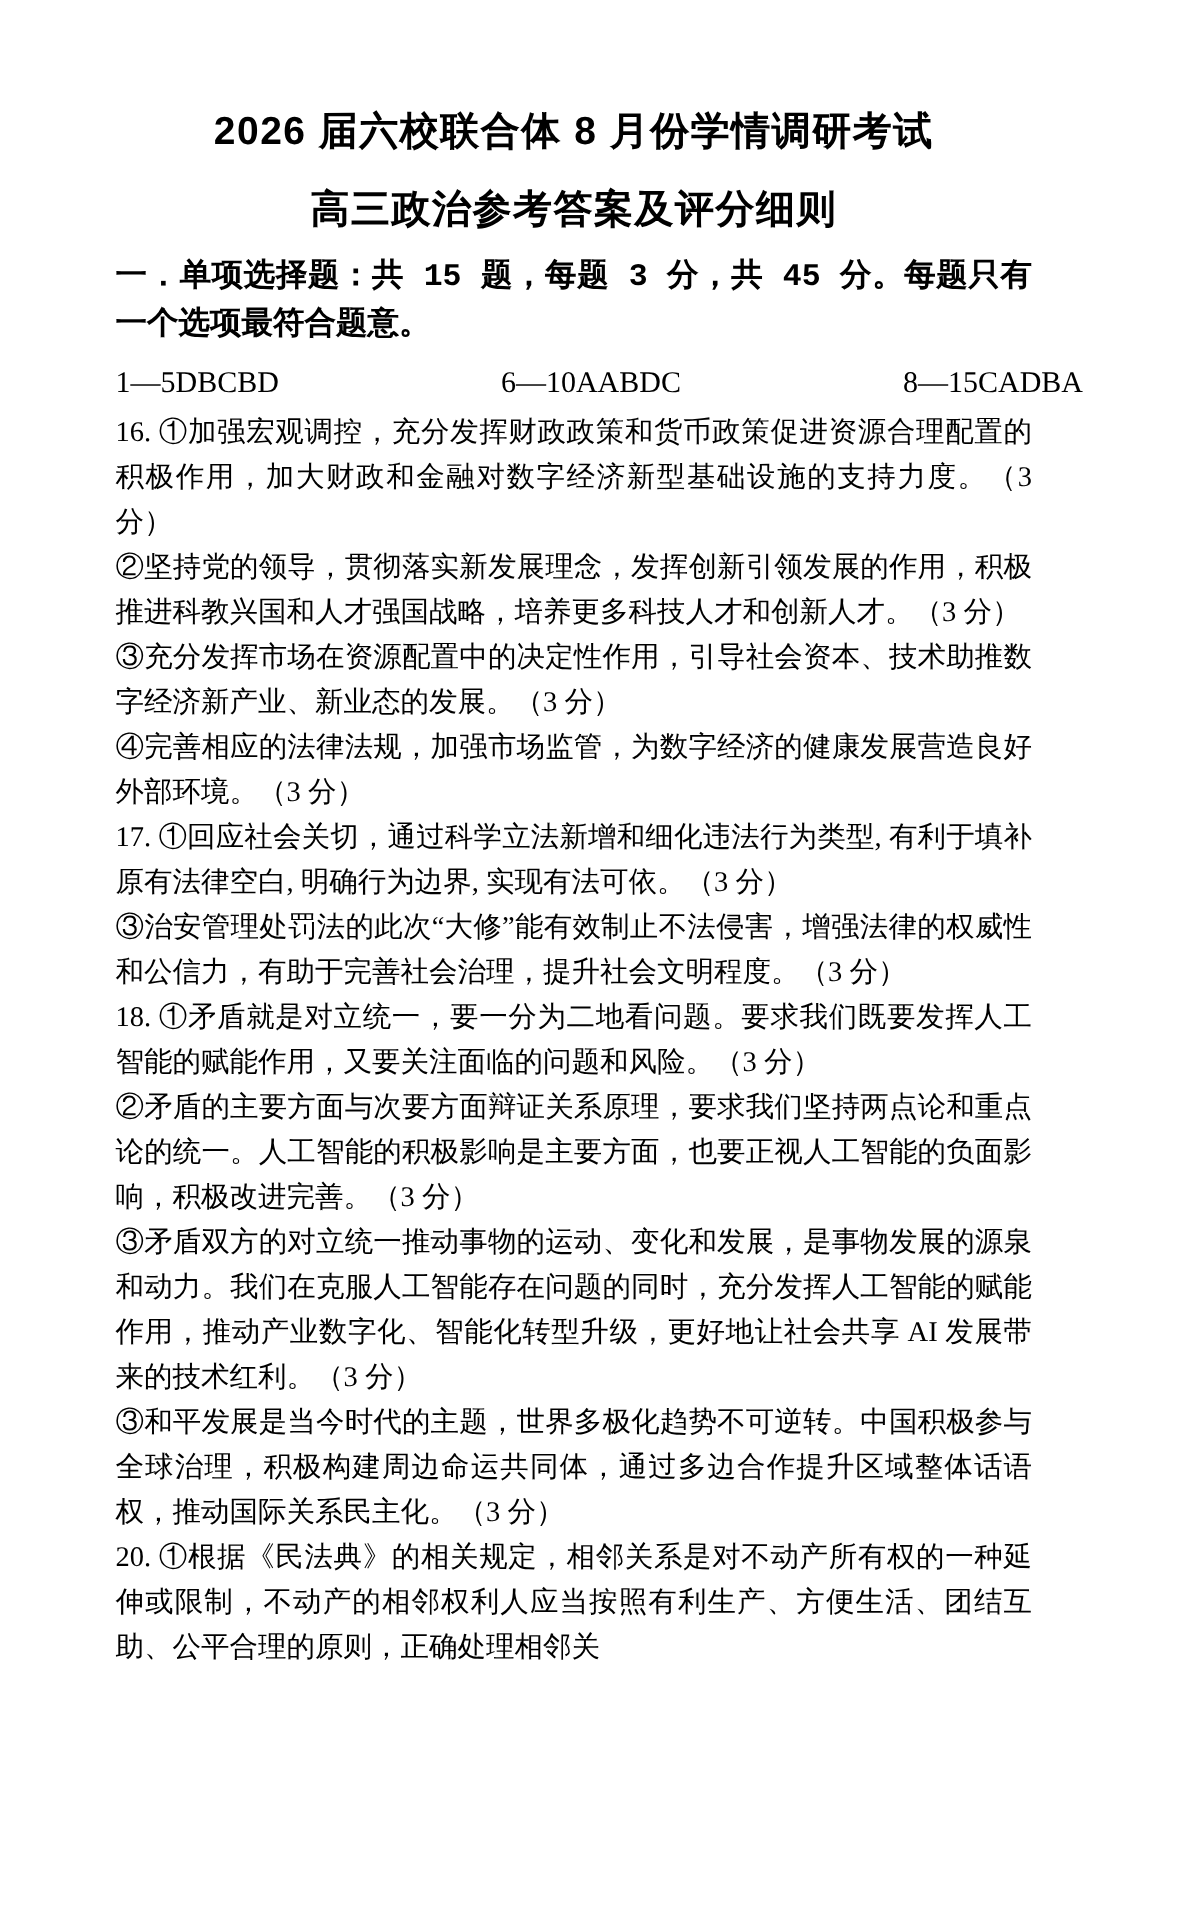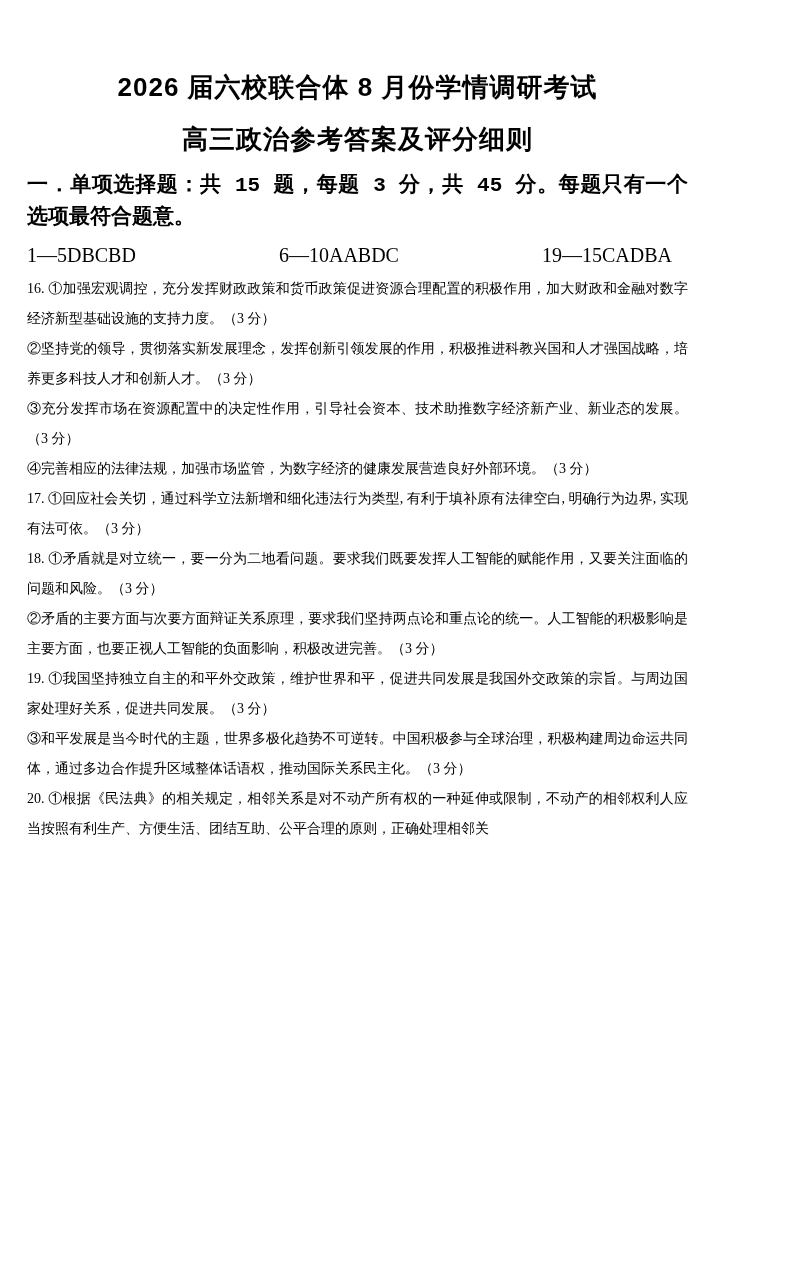--- a/index.html
+++ b/index.html
@@ -11,21 +11,21 @@
   body {
     width: 800px;
     height: 1288px;
     overflow: hidden;
     font-family: "Liberation Serif", serif;
   }
   .page {
     box-sizing: border-box;
     width: 746px;
     height: 1288px;
-    padding: 70px 58px 0 27px;
+    padding: 70px 58px 0 77px;
   }
   .doc-title {
     margin: 0;
     text-align: center;
     font-family: "Liberation Sans", sans-serif;
     font-weight: 700;
     font-size: 26px;
     line-height: 34px;
     letter-spacing: 1px;
   }
@@ -57,49 +57,50 @@
   }
   .section-heading.second {
     margin-top: 2px;
   }
   .answer-body {
     margin-top: 5px;
   }
   .answer-body p {
     margin: 0;
     font-family: "Liberation Serif", serif;
-    font-size: 14px;
+    font-size: 19px;
     line-height: 30px;
     text-align: justify;
   }
 </style>
 </head>
 <body>
 
 <div class="page">
 
   <h1 class="doc-title">2026 届六校联合体 8 月份学情调研考试</h1>
 
   <h2 class="doc-subtitle">高三政治参考答案及评分细则</h2>
 
   <p class="section-heading">一．单项选择题：共 15 题，每题 3 分，共 45 分。每题只有一个选项最符合题意。</p>
 
   <div class="answers-row">
     <span>1—5DBCBD</span>
     <span>6—10AABDC</span>
-    <span>19—15CADBA</span>
+    <span>8—15CADBA</span>
   </div>
 
 
   <div class="answer-body">
     <p>16. ①加强宏观调控，充分发挥财政政策和货币政策促进资源合理配置的积极作用，加大财政和金融对数字经济新型基础设施的支持力度。（3 分）</p>
     <p>②坚持党的领导，贯彻落实新发展理念，发挥创新引领发展的作用，积极推进科教兴国和人才强国战略，培养更多科技人才和创新人才。（3 分）</p>
     <p>③充分发挥市场在资源配置中的决定性作用，引导社会资本、技术助推数字经济新产业、新业态的发展。（3 分）</p>
     <p>④完善相应的法律法规，加强市场监管，为数字经济的健康发展营造良好外部环境。（3 分）</p>
     <p>17. ①回应社会关切，通过科学立法新增和细化违法行为类型, 有利于填补原有法律空白, 明确行为边界, 实现有法可依。（3 分）</p>
+    <p>③治安管理处罚法的此次“大修”能有效制止不法侵害，增强法律的权威性和公信力，有助于完善社会治理，提升社会文明程度。（3 分）</p>
     <p>18. ①矛盾就是对立统一，要一分为二地看问题。要求我们既要发挥人工智能的赋能作用，又要关注面临的问题和风险。（3 分）</p>
     <p>②矛盾的主要方面与次要方面辩证关系原理，要求我们坚持两点论和重点论的统一。人工智能的积极影响是主要方面，也要正视人工智能的负面影响，积极改进完善。（3 分）</p>
-    <p>19. ①我国坚持独立自主的和平外交政策，维护世界和平，促进共同发展是我国外交政策的宗旨。与周边国家处理好关系，促进共同发展。（3 分）</p>
+    <p>③矛盾双方的对立统一推动事物的运动、变化和发展，是事物发展的源泉和动力。我们在克服人工智能存在问题的同时，充分发挥人工智能的赋能作用，推动产业数字化、智能化转型升级，更好地让社会共享 AI 发展带来的技术红利。（3 分）</p>
     <p>③和平发展是当今时代的主题，世界多极化趋势不可逆转。中国积极参与全球治理，积极构建周边命运共同体，通过多边合作提升区域整体话语权，推动国际关系民主化。（3 分）</p>
     <p>20. ①根据《民法典》的相关规定，相邻关系是对不动产所有权的一种延伸或限制，不动产的相邻权利人应当按照有利生产、方便生活、团结互助、公平合理的原则，正确处理相邻关</p>
   </div>
 
 </div>
 
 </body></html>

